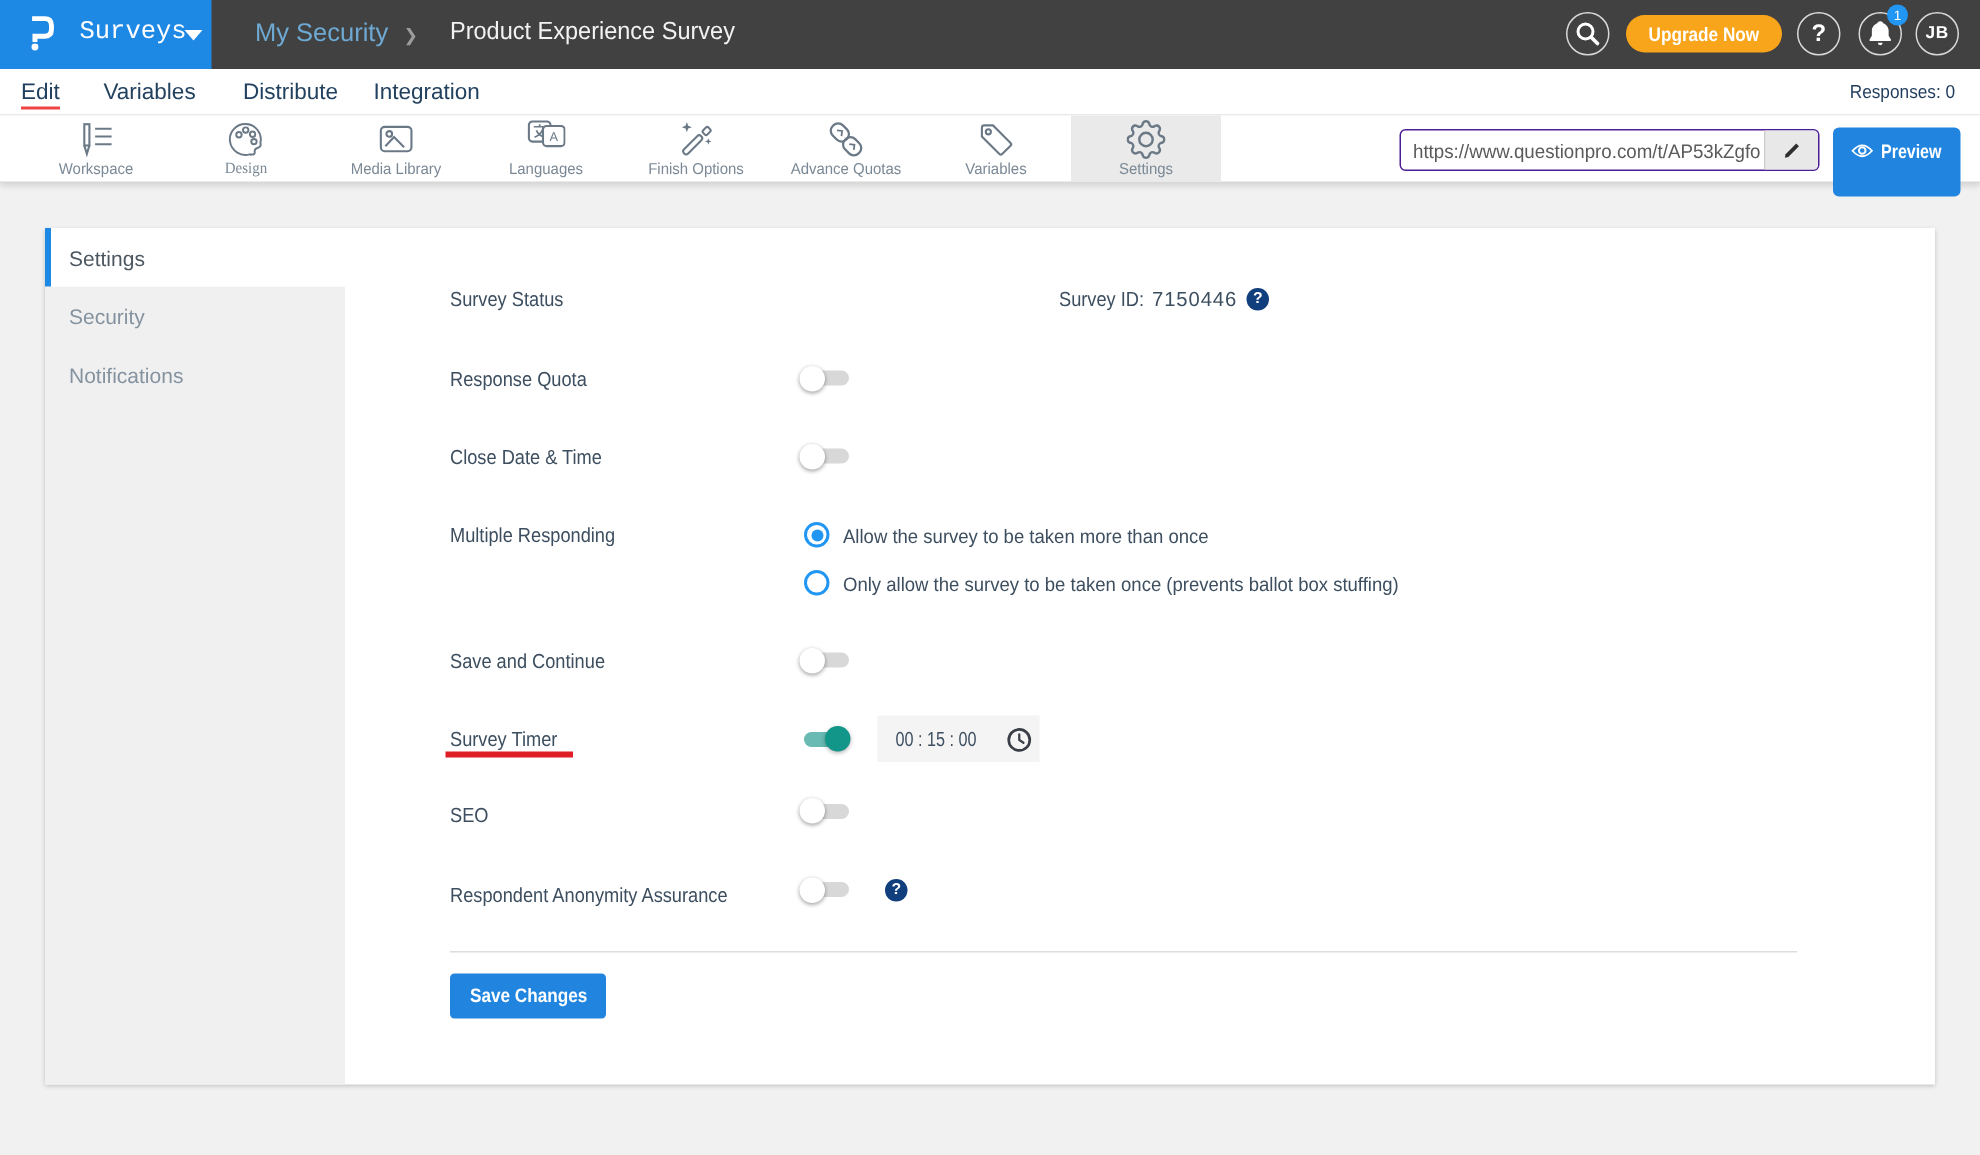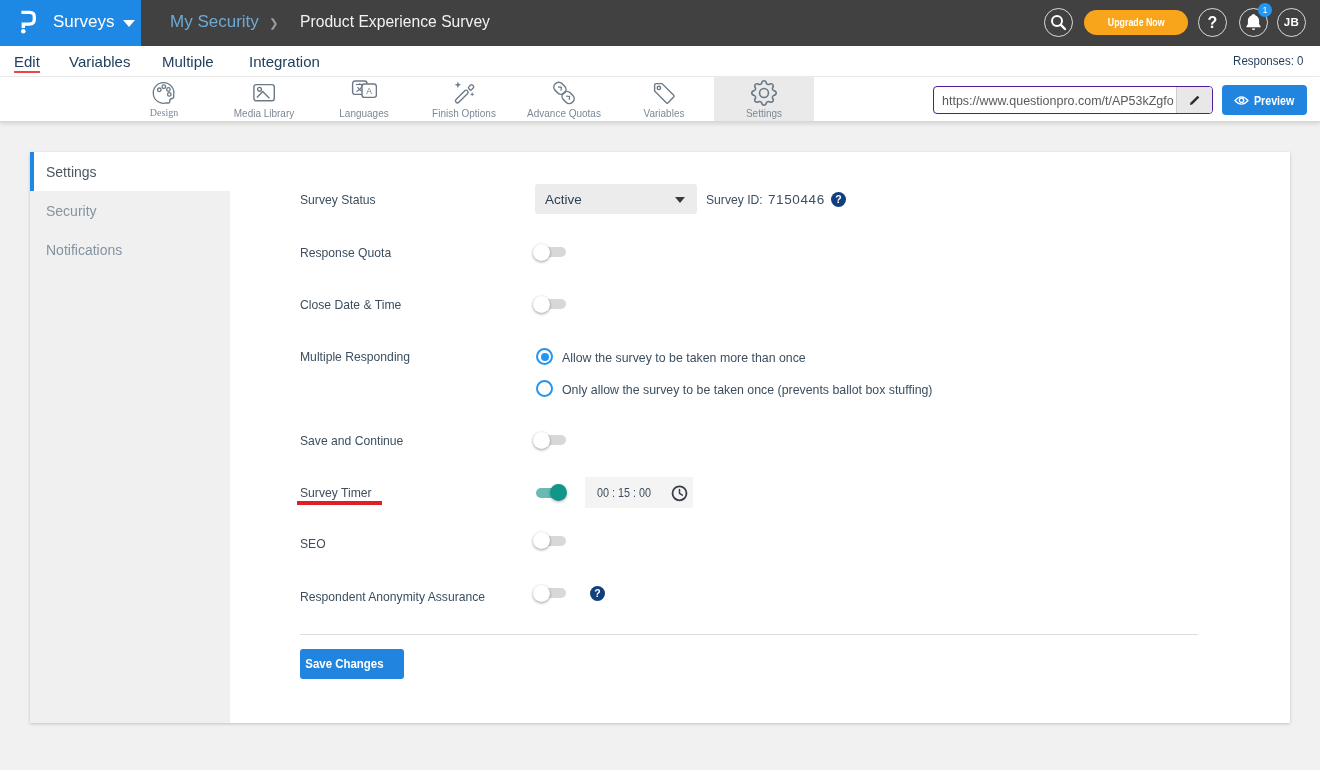--- a/index.html
+++ b/index.html
@@ -1,48 +1,48 @@
 <!DOCTYPE html>
 <html><head>
 <meta charset="utf-8">
 <style>
   * { margin:0; padding:0; box-sizing:border-box; }
   html,body { width:1320px; height:770px; font-family:"Liberation Sans", sans-serif; background:#f1f1f1; overflow:hidden; }
   #app { position:relative; width:1320px; height:770px; }
 
   
   #topbar { position:absolute; left:0; top:0; width:1320px; height:46px; background:#414141; }
-  #logobox { position:absolute; left:0; top:0; width:141px; height:46px; background:#1e88e5; }
+  #logobox { position:absolute; left:0; top:0; width:141px; height:46px; background:#1e88e5;font-family:Liberation Mono, monospace; }
   #logobox svg.logo { position:absolute; left:19px; top:9px; }
   #logobox .brand { position:absolute; left:53px; top:12px; font-size:17px; color:#fff; }
   #logobox .caret { position:absolute; left:123px; top:20px; width:0; height:0; border-left:6px solid transparent; border-right:6px solid transparent; border-top:7px solid #fff; }
   .crumb1 { position:absolute; left:170px; top:12px; font-size:17px; color:#6ea9d3; }
   .crumbsep { position:absolute; left:269px; top:16px; font-size:11.5px; color:#9c9c9c; }
   .crumb2 { position:absolute; left:300px; top:12px; font-size:16.5px; color:#f2f2f2; transform:scaleX(0.95); transform-origin:left center; }
   .tbcircle { position:absolute; top:8px; width:29px; height:29px; border:1px solid rgba(255,255,255,0.8); border-radius:50%; }
-  #upgrade { position:absolute; left:1084px; top:10px; width:104px; height:25px; background:#f9a51b; border-radius:13px; color:#fff; font-size:10px; font-weight:bold; text-align:center; line-height:25px; }
+  #upgrade { position:absolute; left:1084px; top:10px; width:104px; height:25px; background:#f9a51b; border-radius:13px; color:#fff; font-size:13px; font-weight:bold; text-align:center; line-height:25px; }
   #qmark { text-align:center; color:#fff; font-weight:bold; font-size:16px; line-height:27px; }
   #jb { text-align:center; color:#fff; font-weight:bold; font-size:11.5px; line-height:27px; letter-spacing:0.5px; }
   #bellbadge { position:absolute; left:1258px; top:3px; width:14px; height:14px; background:#2196f3; border-radius:50%; color:#fff; font-size:9px; text-align:center; line-height:14px; z-index:3; }
 
   
   #navrow { position:absolute; left:0; top:46px; width:1320px; height:31px; background:#fff; border-bottom:1px solid #ececec; }
   .navtab { position:absolute; top:7px; font-size:15px; color:#21415f; }
   #responses { position:absolute; right:17px; top:8px; font-size:12.5px; color:#1f3c5c; transform:scaleX(0.92); transform-origin:right center; }
 
   
   #toolbar { position:absolute; left:0; top:77px; width:1320px; height:45px; background:#fff; border-bottom:1px solid #d8d8d8; box-shadow:0 2px 4px rgba(0,0,0,0.12); }
   .titem { position:absolute; top:0; width:100px; height:44px; text-align:center; }
   .titem svg { display:block; margin:3px auto 0 auto; }
   .titem .tlabel { display:block; margin-top:1px; font-size:10.5px; color:#7b8996; transform:scaleX(0.95); }
   .titem.sel { background:#eaeaea; }
   #urlbox { position:absolute; left:933px; top:9px; width:280px; height:28px; background:#fff; border:1px solid #4c1d95; border-radius:4px; }
   #urlbox .urltext { position:absolute; left:8px; top:6px; font-size:13px; color:#5a5a5a; white-space:nowrap; transform:scaleX(0.96); transform-origin:left center; }
   #urlbox .pencilseg { position:absolute; right:0; top:0; width:36px; height:26px; background:#e8e8e8; border-left:1px solid #ccc; border-radius:0 3px 3px 0; }
-  #preview { position:absolute; left:1222px; top:8px; width:85px; height:30px; background:#2185e0; border-radius:4px; color:#fff; }
+  #preview { position:absolute; left:1222px; top:8px; width:85px; height:46px; background:#2185e0; border-radius:4px; color:#fff; }
   #preview .ptext { position:absolute; left:32px; top:8px; font-size:13px; font-weight:bold; }
 
   
   #card { position:absolute; left:30px; top:152px; width:1260px; height:571px; background:#fff; box-shadow:0 1px 3px rgba(0,0,0,0.2); }
   #sidegray { position:absolute; left:0; top:39px; width:200px; height:532px; background:#f0f0f0; }
   #sideactive { position:absolute; left:0; top:0; width:200px; height:39px; background:#fff; border-left:4px solid #1e88e5; }
   #sideactive span { position:absolute; left:12px; top:12px; font-size:14px; color:#4d5760; }
   .sideitem { position:absolute; left:16px; font-size:14px; color:#8593a0; }
 
   
@@ -59,21 +59,21 @@
   .toggle.on .knob { left:16.5px; background:#12968a; box-shadow:0 1px 3px rgba(0,0,0,0.3); }
 
   .radio { position:absolute; width:17px; height:17px; border:2px solid #2196f3; border-radius:50%; background:#fff; }
   .radio .dot { position:absolute; left:2.5px; top:2.5px; width:8px; height:8px; border-radius:50%; background:#2196f3; }
   .rlabel { position:absolute; font-size:13px; color:#3c4e5f; transform:scaleX(0.95); transform-origin:left center; white-space:nowrap; }
 
   #redbar { position:absolute; left:297px; top:501px; width:85px; height:4px; background:#e01e25; }
   #timebox { position:absolute; left:585px; top:477px; width:108px; height:31px; background:#f4f4f4; }
   #timebox .ttext { position:absolute; left:12px; top:8px; font-size:13.5px; color:#3c4e5f; transform:scaleX(0.8); transform-origin:left center; white-space:nowrap; }
   #divider { position:absolute; left:300px; top:634px; width:898px; height:1px; background:#ddd; }
-  #savebtn { position:absolute; left:300px; top:649px; width:104px; height:30px; background:#2185e0; border-radius:3px; color:#fff; font-size:13px; font-weight:bold; line-height:30px; }
+  #savebtn { position:absolute; left:300px; top:649px; width:104px; height:30px; background:#2185e0; border-radius:3px; color:#fff; font-size:13px; font-weight:bold; text-align:center; line-height:30px; }
 </style>
 </head>
 <body>
 <div id="app">
 
   <div id="topbar">
     <div id="logobox">
       <svg class="logo" width="22" height="28" viewBox="0 0 22 28">
         <path d="M2.4 3.4 L10.8 3.4 Q15.3 3.4 15.3 7.9 L15.3 10.6 Q15.3 15.1 10.6 15.1 L4.3 15.1 L4.3 19" fill="none" stroke="#fff" stroke-width="3.3"></path>
         <circle cx="4.3" cy="22.3" r="2.3" fill="#fff"></circle>
@@ -99,26 +99,36 @@
           <path d="M11.9 19.5a1.6 1.6 0 0 0 3.2 0z" fill="#fff"></path>
         </svg>
     </div>
     <div class="tbcircle" id="jb" style="left:1277px;">JB</div>
     <div id="bellbadge">1</div>
   </div>
 
   <div id="navrow">
     <span class="navtab" style="left:14px; border-bottom:2px solid #ef4444; padding-bottom:1px;">Edit</span>
     <span class="navtab" style="left:69px;">Variables</span>
-    <span class="navtab" style="left:162px;">Multiple</span>
+    <span class="navtab" style="left:162px;">Distribute</span>
     <span class="navtab" style="left:249px;">Integration</span>
     <span id="responses">Responses: 0</span>
   </div>
 
   <div id="toolbar">
+    <div class="titem" style="left:14px;">
+      <svg width="26" height="26" viewBox="0 0 26 26" fill="none" stroke="#6b7987" stroke-width="1.4">
+        <rect x="5.2" y="2.8" width="3.4" height="14.2"></rect>
+        <path d="M5.2 17 L6.9 22.6 L8.6 17"></path>
+        <line x1="12.4" y1="5.8" x2="23.4" y2="5.8"></line>
+          <line x1="12.4" y1="11" x2="23.4" y2="11"></line>
+          <line x1="12.4" y1="16.2" x2="23.4" y2="16.2"></line>
+      </svg>
+      <span class="tlabel">Workspace</span>
+    </div>
     <div class="titem" style="left:114px;font-family:Liberation Serif, serif;">
       <svg width="26" height="26" viewBox="0 0 26 26" fill="none" stroke="#6b7987" stroke-width="1.3">
         <path d="M15.9 22.7 A10.3 10.3 0 1 1 22.6 15.2 C23.2 17.0 22.5 18.1 21.0 18.5 C19.2 19.0 18.5 19.9 18.8 21.4 C19.0 22.6 18.1 23.2 16.6 22.9 L15.5 23.4"></path>
         <circle cx="8.3" cy="9.8" r="1.8"></circle>
           <circle cx="12.8" cy="6.7" r="1.8"></circle>
           <circle cx="17.4" cy="9.5" r="1.8"></circle>
           <circle cx="18.3" cy="14.4" r="1.8"></circle>
       </svg>
       <span class="tlabel">Design</span>
     </div>
@@ -197,24 +207,20 @@
   <div id="card">
     <div id="sidegray"></div>
     <div id="sideactive">
         <span>Settings</span>
       </div>
     <span class="sideitem" style="top:51px;">Security</span>
     <span class="sideitem" style="top:90px;">Notifications</span>
   </div>
 
   <span class="flabel" style="top:192px;">Survey Status</span>
-  <div id="dropdown">
-      <span class="dtext">Active</span>
-      <span class="dcaret"></span>
-    </div>
   <span class="flabel" style="left:706px; top:192px;">Survey ID:</span>
   <span class="flabel" style="left:768px; top:192px; transform:none; letter-spacing:0.6px;">7150446</span>
   <div class="qcircle" style="left:831px; top:192px;">?</div>
 
   <span class="flabel" style="top:245px;">Response Quota</span>
   <div class="toggle" style="left:533px; top:243.5px;">
       <div class="track"></div>
       <div class="knob"></div>
     </div>
 

